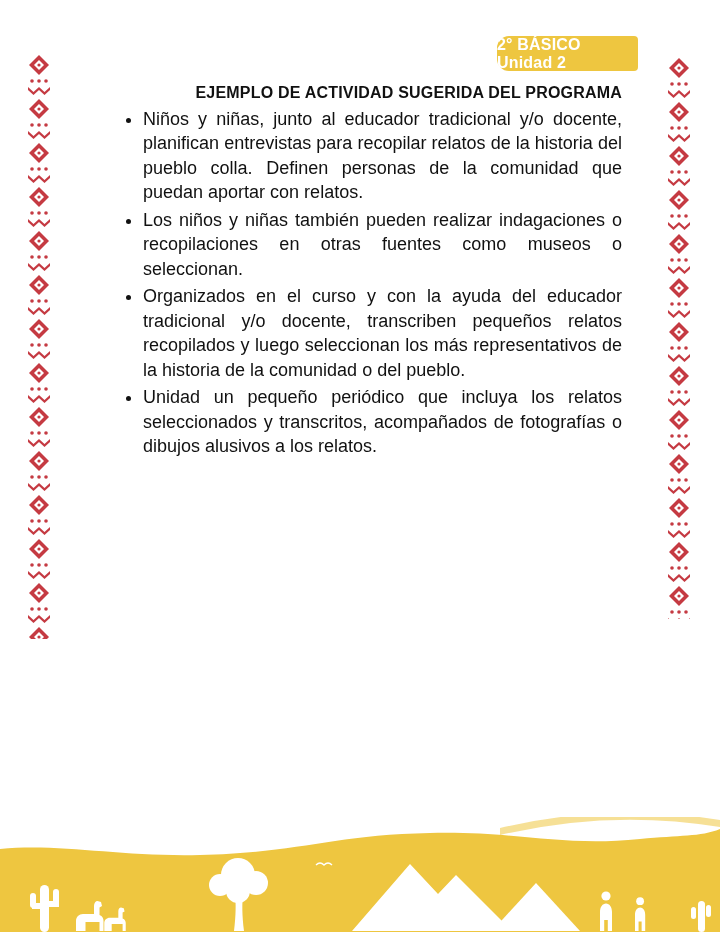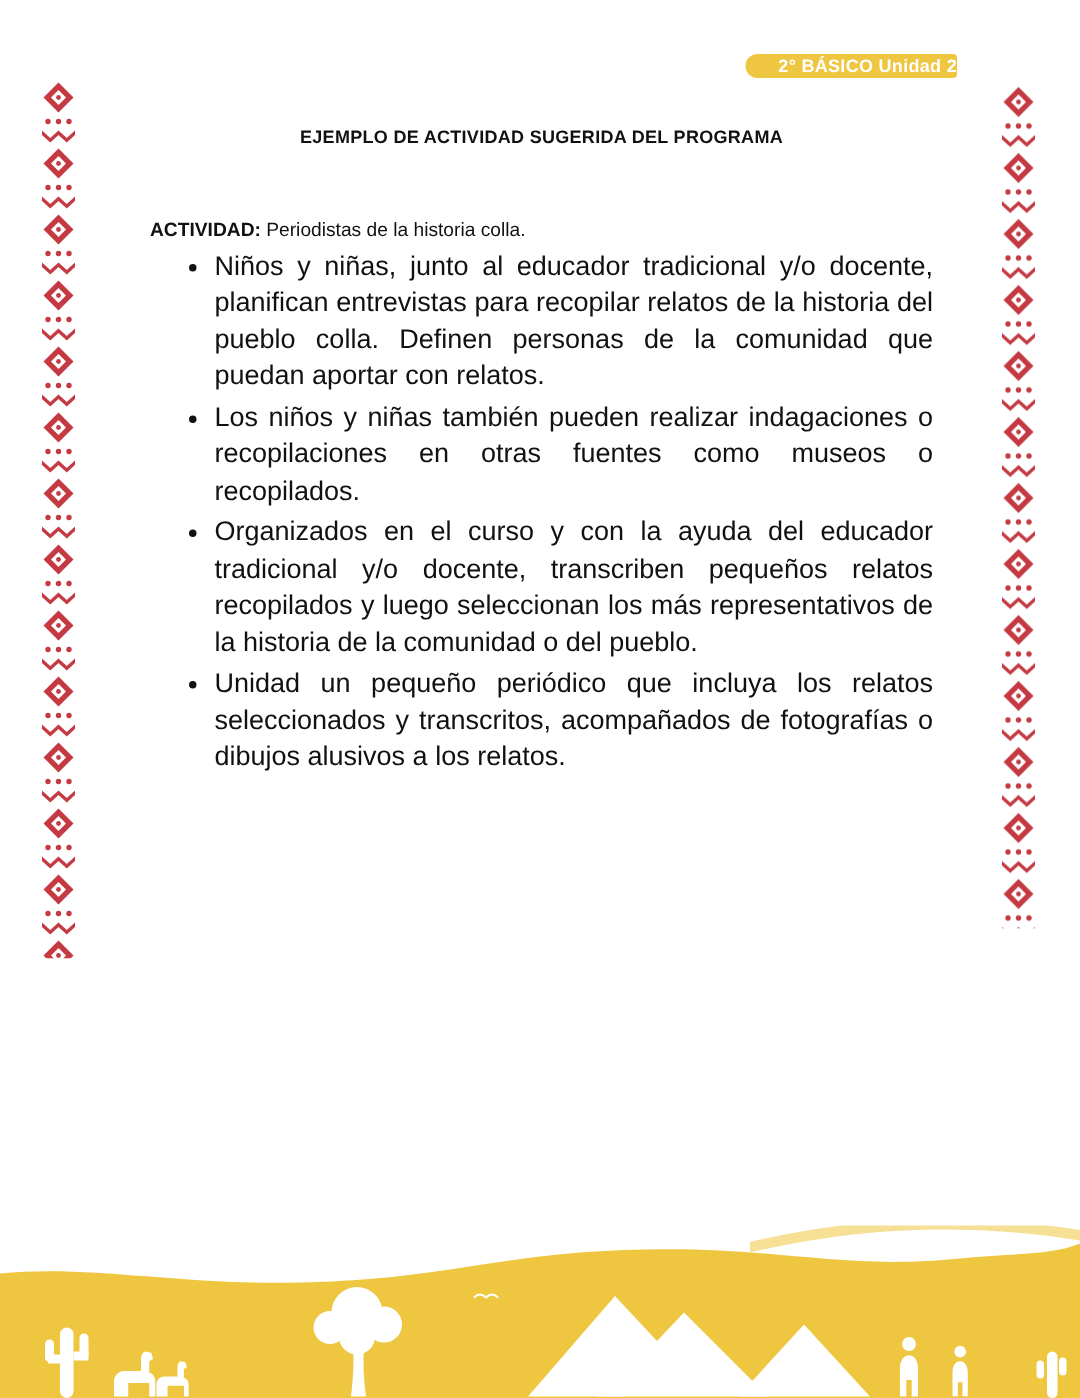--- a/index.html
+++ b/index.html
@@ -7,30 +7,30 @@
     --banner-red:#B5151F;
     --pattern-red:#C53A42;
   }
   *{box-sizing:border-box;}
   html,body{margin:0;padding:0;}
   body{
     width:720px;height:932px;position:relative;background:#fff;overflow:hidden;
     font-family:"Liberation Sans",sans-serif;color:#111;
   }
   .unit-badge{
-    position:absolute;left:497px;top:36px;width:141px;height:16px;
+    position:absolute;left:497px;top:36px;width:141px;height:35px;
     background:var(--yellow);border-radius:12px 4px 4px 12px;
-    display:flex;align-items:center;justify-content:flex-end;
-    color:#fff;font-size:12px;font-weight:bold;letter-spacing:.2px;
+    display:flex;align-items:center;justify-content:flex-start;
+    color:#fff;font-size:16px;font-weight:bold;letter-spacing:.2px;
   }
   .strip{position:absolute;}
   .strip-left{left:28px;top:54px;}
   .strip-right{left:668px;top:57px;}
   .content{position:absolute;left:100px;top:84px;width:522px;}
-  .page-title{font-size:12px;font-weight:bold;text-align:center;letter-spacing:.2px;}
+  .page-title{font-size:16px;font-weight:bold;text-align:right;letter-spacing:.2px;}
   .eje-banner{
     margin-top:17px;width:100%;height:32px;background:var(--banner-red);
     color:#fff;font-weight:bold;font-size:11.5px;
     display:flex;align-items:center;padding-left:13px;letter-spacing:.1px;
   }
   .activity-line{margin-top:47px;font-size:12.8px;}
   .activity-label{font-weight:bold;}
   .examples-heading{margin-top:19px;font-size:12.8px;}
   ul.examples-list{margin:5px 0 0 0;padding-left:43px;}
   ul.examples-list li{
@@ -83,29 +83,25 @@
         <circle cx="11" cy="11" r="1.6" class="fill-pattern"></circle>
       </pattern>
     </defs>
     <rect width="22" height="562" fill="url(#texR)"></rect>
   </svg>
 
   <div class="content">
     <div class="page-title">EJEMPLO DE ACTIVIDAD SUGERIDA DEL PROGRAMA</div>
 
 
-    <div class="activity-line">
-      <span class="activity-label">ACTIVIDAD:</span>
-      <span>Periodistas de la historia colla.</span>
-    </div>
 
 
     <ul class="examples-list">
       <li>Niños y niñas, junto al educador tradicional y/o docente, planifican entrevistas para recopilar relatos de la historia del pueblo colla. Definen personas de la comunidad que puedan aportar con relatos.</li>
-      <li>Los niños y niñas también pueden realizar indagaciones o recopilaciones en otras fuentes como museos o recopilados.</li>
+      <li>Los niños y niñas también pueden realizar indagaciones o recopilaciones en otras fuentes como museos o seleccionan.</li>
       <li>Organizados en el curso y con la ayuda del educador tradicional y/o docente, transcriben pequeños relatos recopilados y luego seleccionan los más representativos de la historia de la comunidad o del pueblo.</li>
       <li>Unidad un pequeño periódico que incluya los relatos seleccionados y transcritos, acompañados de fotografías o dibujos alusivos a los relatos.</li>
     </ul>
   </div>
 
   <svg class="footer-art" width="720" height="115" viewBox="0 0 720 115" aria-hidden="true">
 
     <path d="M500,18 Q610,-8 720,10 L720,3 Q610,-15 500,11 Z" class="fill-yellow" opacity="0.55"></path>
 
     <path class="fill-yellow" d="M0,32 C60,26 120,40 200,38 C300,36 330,18 430,16 C520,14 560,30 640,22 C680,18 700,20 720,12 L720,115 L0,115 Z"></path>

